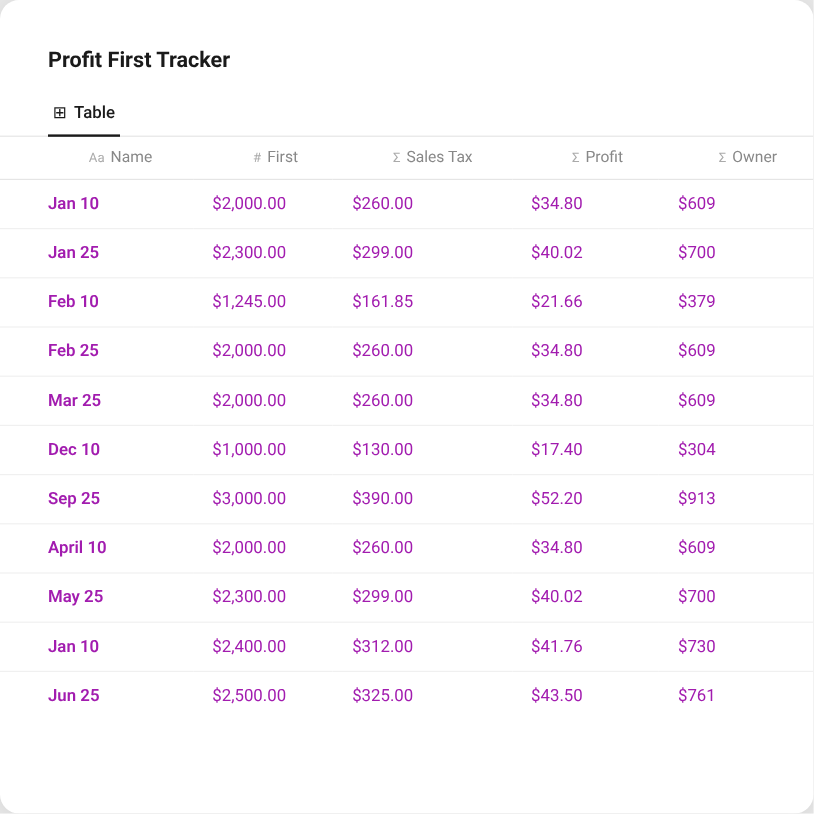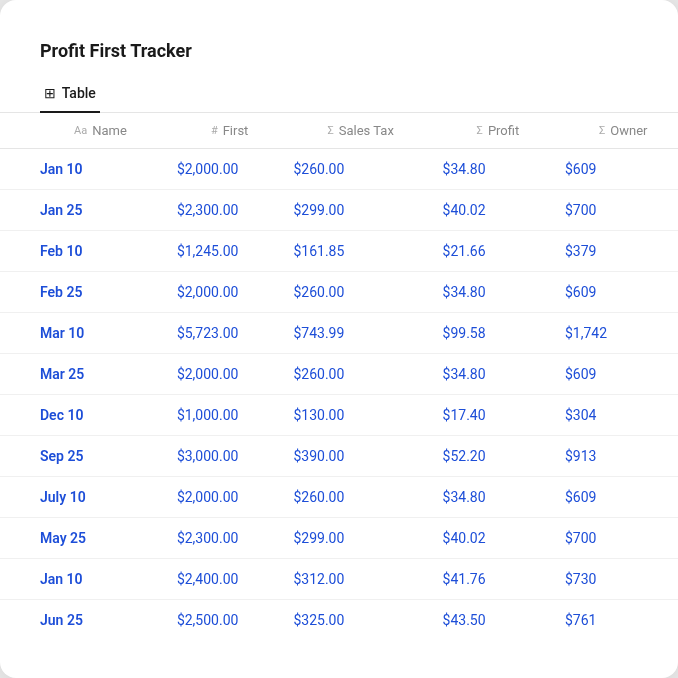--- a/index.html
+++ b/index.html
@@ -82,21 +82,21 @@
 
     th .col-header {
       display: flex;
       align-items: center;
       gap: 5px;
     }
 
     td {
       padding: 12px 16px;
       font-size: 14px;
-      color: #1d4ed8;
+      color: #a21caf;
       border-bottom: 1px solid #f0f0f0;
     }
 
     td:first-child {
       padding-left: 40px;
       font-weight: 600;
     }
 
     tr:last-child td {
       border-bottom: none;
@@ -179,27 +179,20 @@
           <td>$379</td>
         </tr>
         <tr>
           <td>Feb 25</td>
           <td>$2,000.00</td>
           <td>$260.00</td>
           <td>$34.80</td>
           <td>$609</td>
         </tr>
         <tr>
-          <td>Mar 10</td>
-          <td>$5,723.00</td>
-          <td>$743.99</td>
-          <td>$99.58</td>
-          <td>$1,742</td>
-        </tr>
-        <tr>
           <td>Mar 25</td>
           <td>$2,000.00</td>
           <td>$260.00</td>
           <td>$34.80</td>
           <td>$609</td>
         </tr>
         <tr>
           <td>Dec 10</td>
           <td>$1,000.00</td>
           <td>$130.00</td>
@@ -207,21 +200,21 @@
           <td>$304</td>
         </tr>
         <tr>
           <td>Sep 25</td>
           <td>$3,000.00</td>
           <td>$390.00</td>
           <td>$52.20</td>
           <td>$913</td>
         </tr>
         <tr>
-          <td>July 10</td>
+          <td>April 10</td>
           <td>$2,000.00</td>
           <td>$260.00</td>
           <td>$34.80</td>
           <td>$609</td>
         </tr>
         <tr>
           <td>May 25</td>
           <td>$2,300.00</td>
           <td>$299.00</td>
           <td>$40.02</td>

